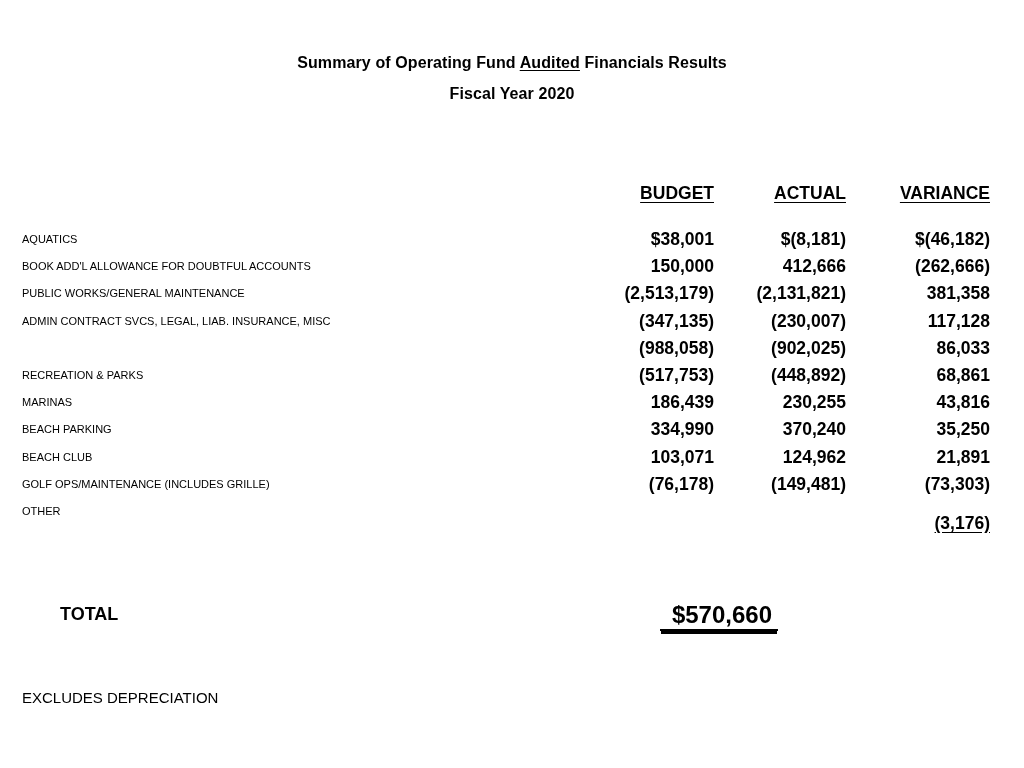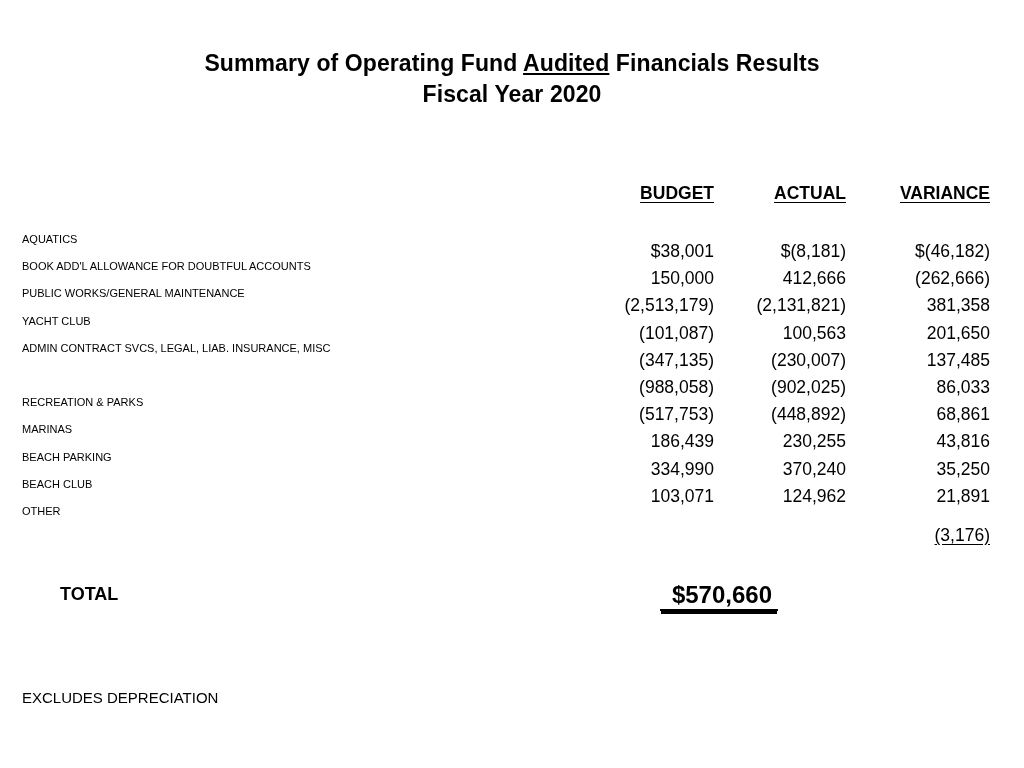--- a/index.html
+++ b/index.html
@@ -25,21 +25,21 @@
 
   
   .title-block {
     position: absolute;
     left: 0;
     top: 48px;
     width: 1024px;
     text-align: center;
   }
   .title-line {
-    font-size: 23px;
+    font-size: 16px;
     font-weight: bold;
     letter-spacing: 0.1px;
     line-height: 30.5px;
     white-space: nowrap;
   }
   .title-line .u {
     text-decoration: underline;
     text-underline-offset: 2px;
   }
 
@@ -63,25 +63,26 @@
     position: absolute;
     left: 22px;
     top: 0;
     font-size: 11px;
     line-height: 22px;
     white-space: nowrap;
   }
 
   .cell {
     position: absolute;
-    top: 12px;
+    top: 0;
     font-size: 17.5px;
     line-height: 22px;
     text-align: right;
     white-space: nowrap;
+    font-weight: bold;
   }
   
   .col-budget   { right: 310px; }
   .col-actual   { right: 178px; }
   .col-variance { right: 34px;  }
 
   .head-cell {
     font-weight: bold;
     font-size: 17.5px;
     line-height: 22px;
@@ -99,21 +100,21 @@
   .single-ul {
     text-decoration: underline;
     text-underline-offset: 3px;
     margin-top: 12px;
   }
 
   
   .total-row {
     position: absolute;
     left: 0;
-    top: 583px;
+    top: 603px;
     width: 812px;
     height: 30px;
   }
   .total-label {
     position: absolute;
     left: 60px;
     top: 0;
     font-size: 18px;
     font-weight: bold;
     line-height: 23px;
@@ -176,32 +177,26 @@
       <div class="cell col-variance">(262,666)</div>
     </div>
 
     <div class="row">
       <div class="label">PUBLIC WORKS/GENERAL MAINTENANCE</div>
       <div class="cell col-budget">(2,513,179)</div>
       <div class="cell col-actual">(2,131,821)</div>
       <div class="cell col-variance">381,358</div>
     </div>
 
-    <div class="row">
-      <div class="label">YACHT CLUB</div>
-      <div class="cell col-budget">(101,087)</div>
-      <div class="cell col-actual">100,563</div>
-      <div class="cell col-variance">201,650</div>
-    </div>
 
     <div class="row">
       <div class="label">ADMIN CONTRACT SVCS, LEGAL, LIAB. INSURANCE, MISC</div>
       <div class="cell col-budget">(347,135)</div>
       <div class="cell col-actual">(230,007)</div>
-      <div class="cell col-variance">137,485</div>
+      <div class="cell col-variance">117,128</div>
     </div>
 
     <div class="row">
       <div class="cell col-budget">(988,058)</div>
       <div class="cell col-actual">(902,025)</div>
       <div class="cell col-variance">86,033</div>
     </div>
 
     <div class="row">
       <div class="label">RECREATION &amp; PARKS</div>
@@ -224,20 +219,26 @@
       <div class="cell col-variance">35,250</div>
     </div>
 
     <div class="row">
       <div class="label">BEACH CLUB</div>
       <div class="cell col-budget">103,071</div>
       <div class="cell col-actual">124,962</div>
       <div class="cell col-variance">21,891</div>
     </div>
 
+    <div class="row">
+      <div class="label">GOLF OPS/MAINTENANCE (INCLUDES GRILLE)</div>
+      <div class="cell col-budget">(76,178)</div>
+      <div class="cell col-actual">(149,481)</div>
+      <div class="cell col-variance">(73,303)</div>
+    </div>
 
     <div class="row">
       <div class="label">OTHER</div>
       <div class="cell col-budget"></div>
       <div class="cell col-actual"></div>
       <div class="cell col-variance single-ul">(3,176)</div>
     </div>
 
   </div>
 

